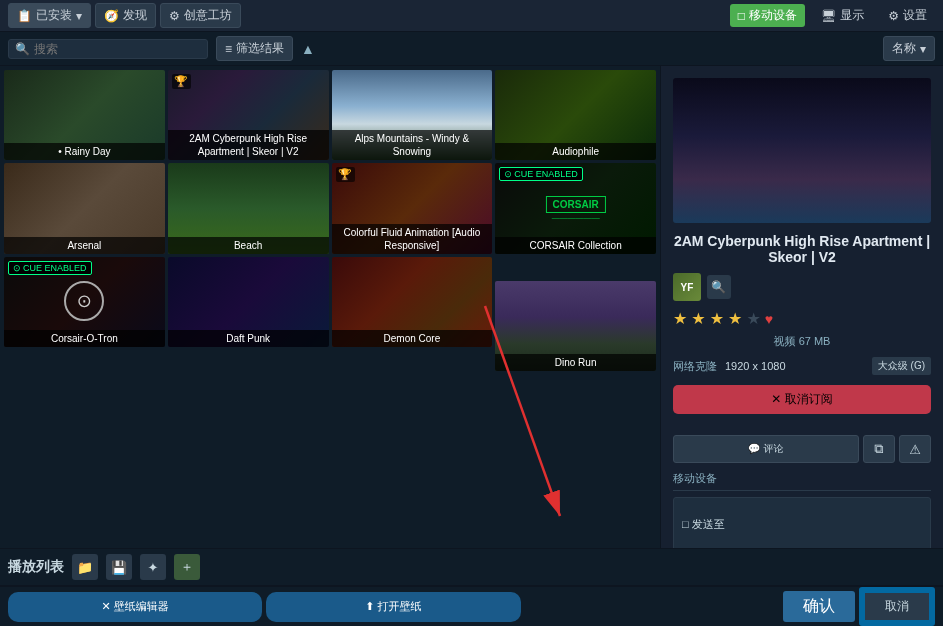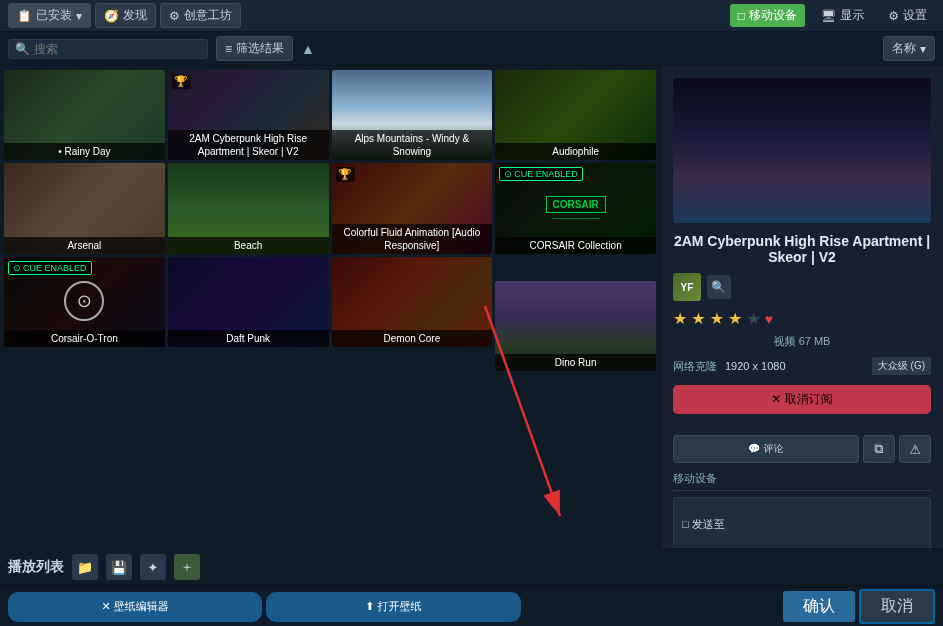--- a/index.html
+++ b/index.html
@@ -421,25 +421,25 @@
       color: white;
       border: none;
       border-radius: 3px;
       padding: 5px 20px;
       cursor: pointer;
       font-size: 16px;
     }
     .cancel-btn {
       background: #2a3a4a;
       color: #c8d8e0;
-      border: 2px solid #0369a1;
+      border: 6px solid #0369a1;
       border-radius: 3px;
       padding: 5px 20px;
       cursor: pointer;
-      font-size: 16px;
+      font-size: 12px;
     }
 
     .main-wrapper {
       display: flex;
       flex-direction: column;
       height: 626px;
     }
     .content-row {
       display: flex;
       flex: 1;

